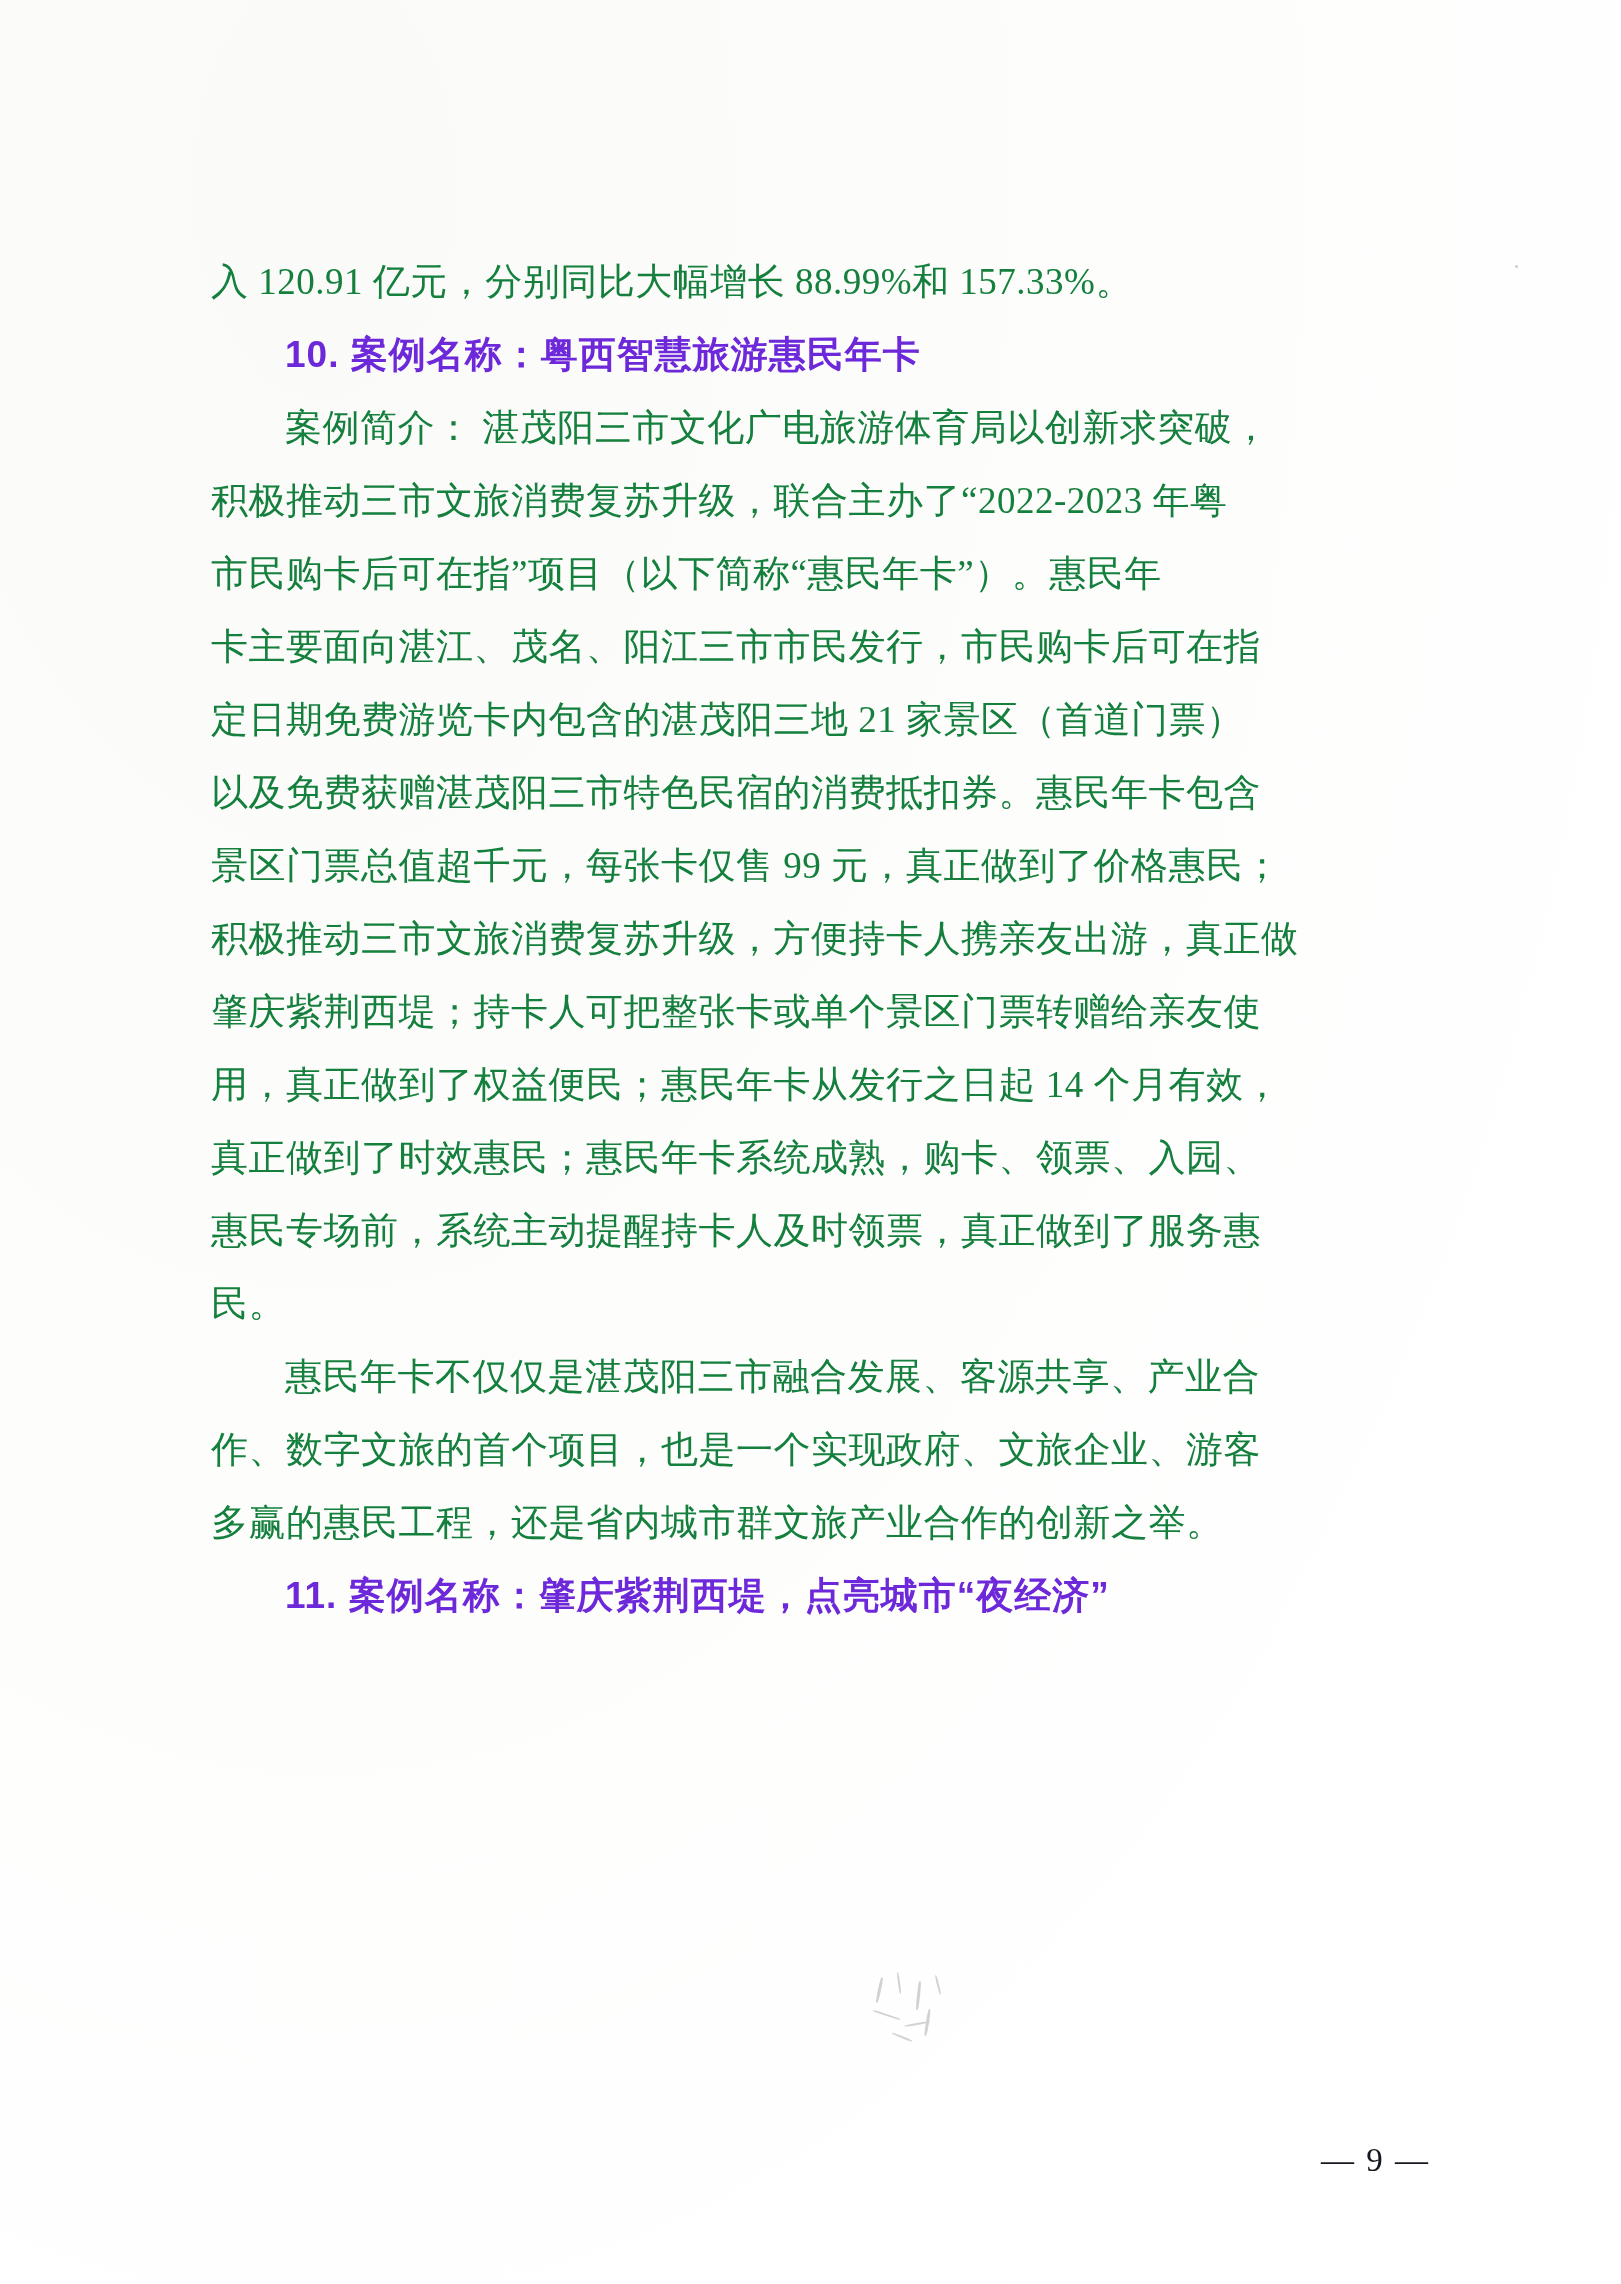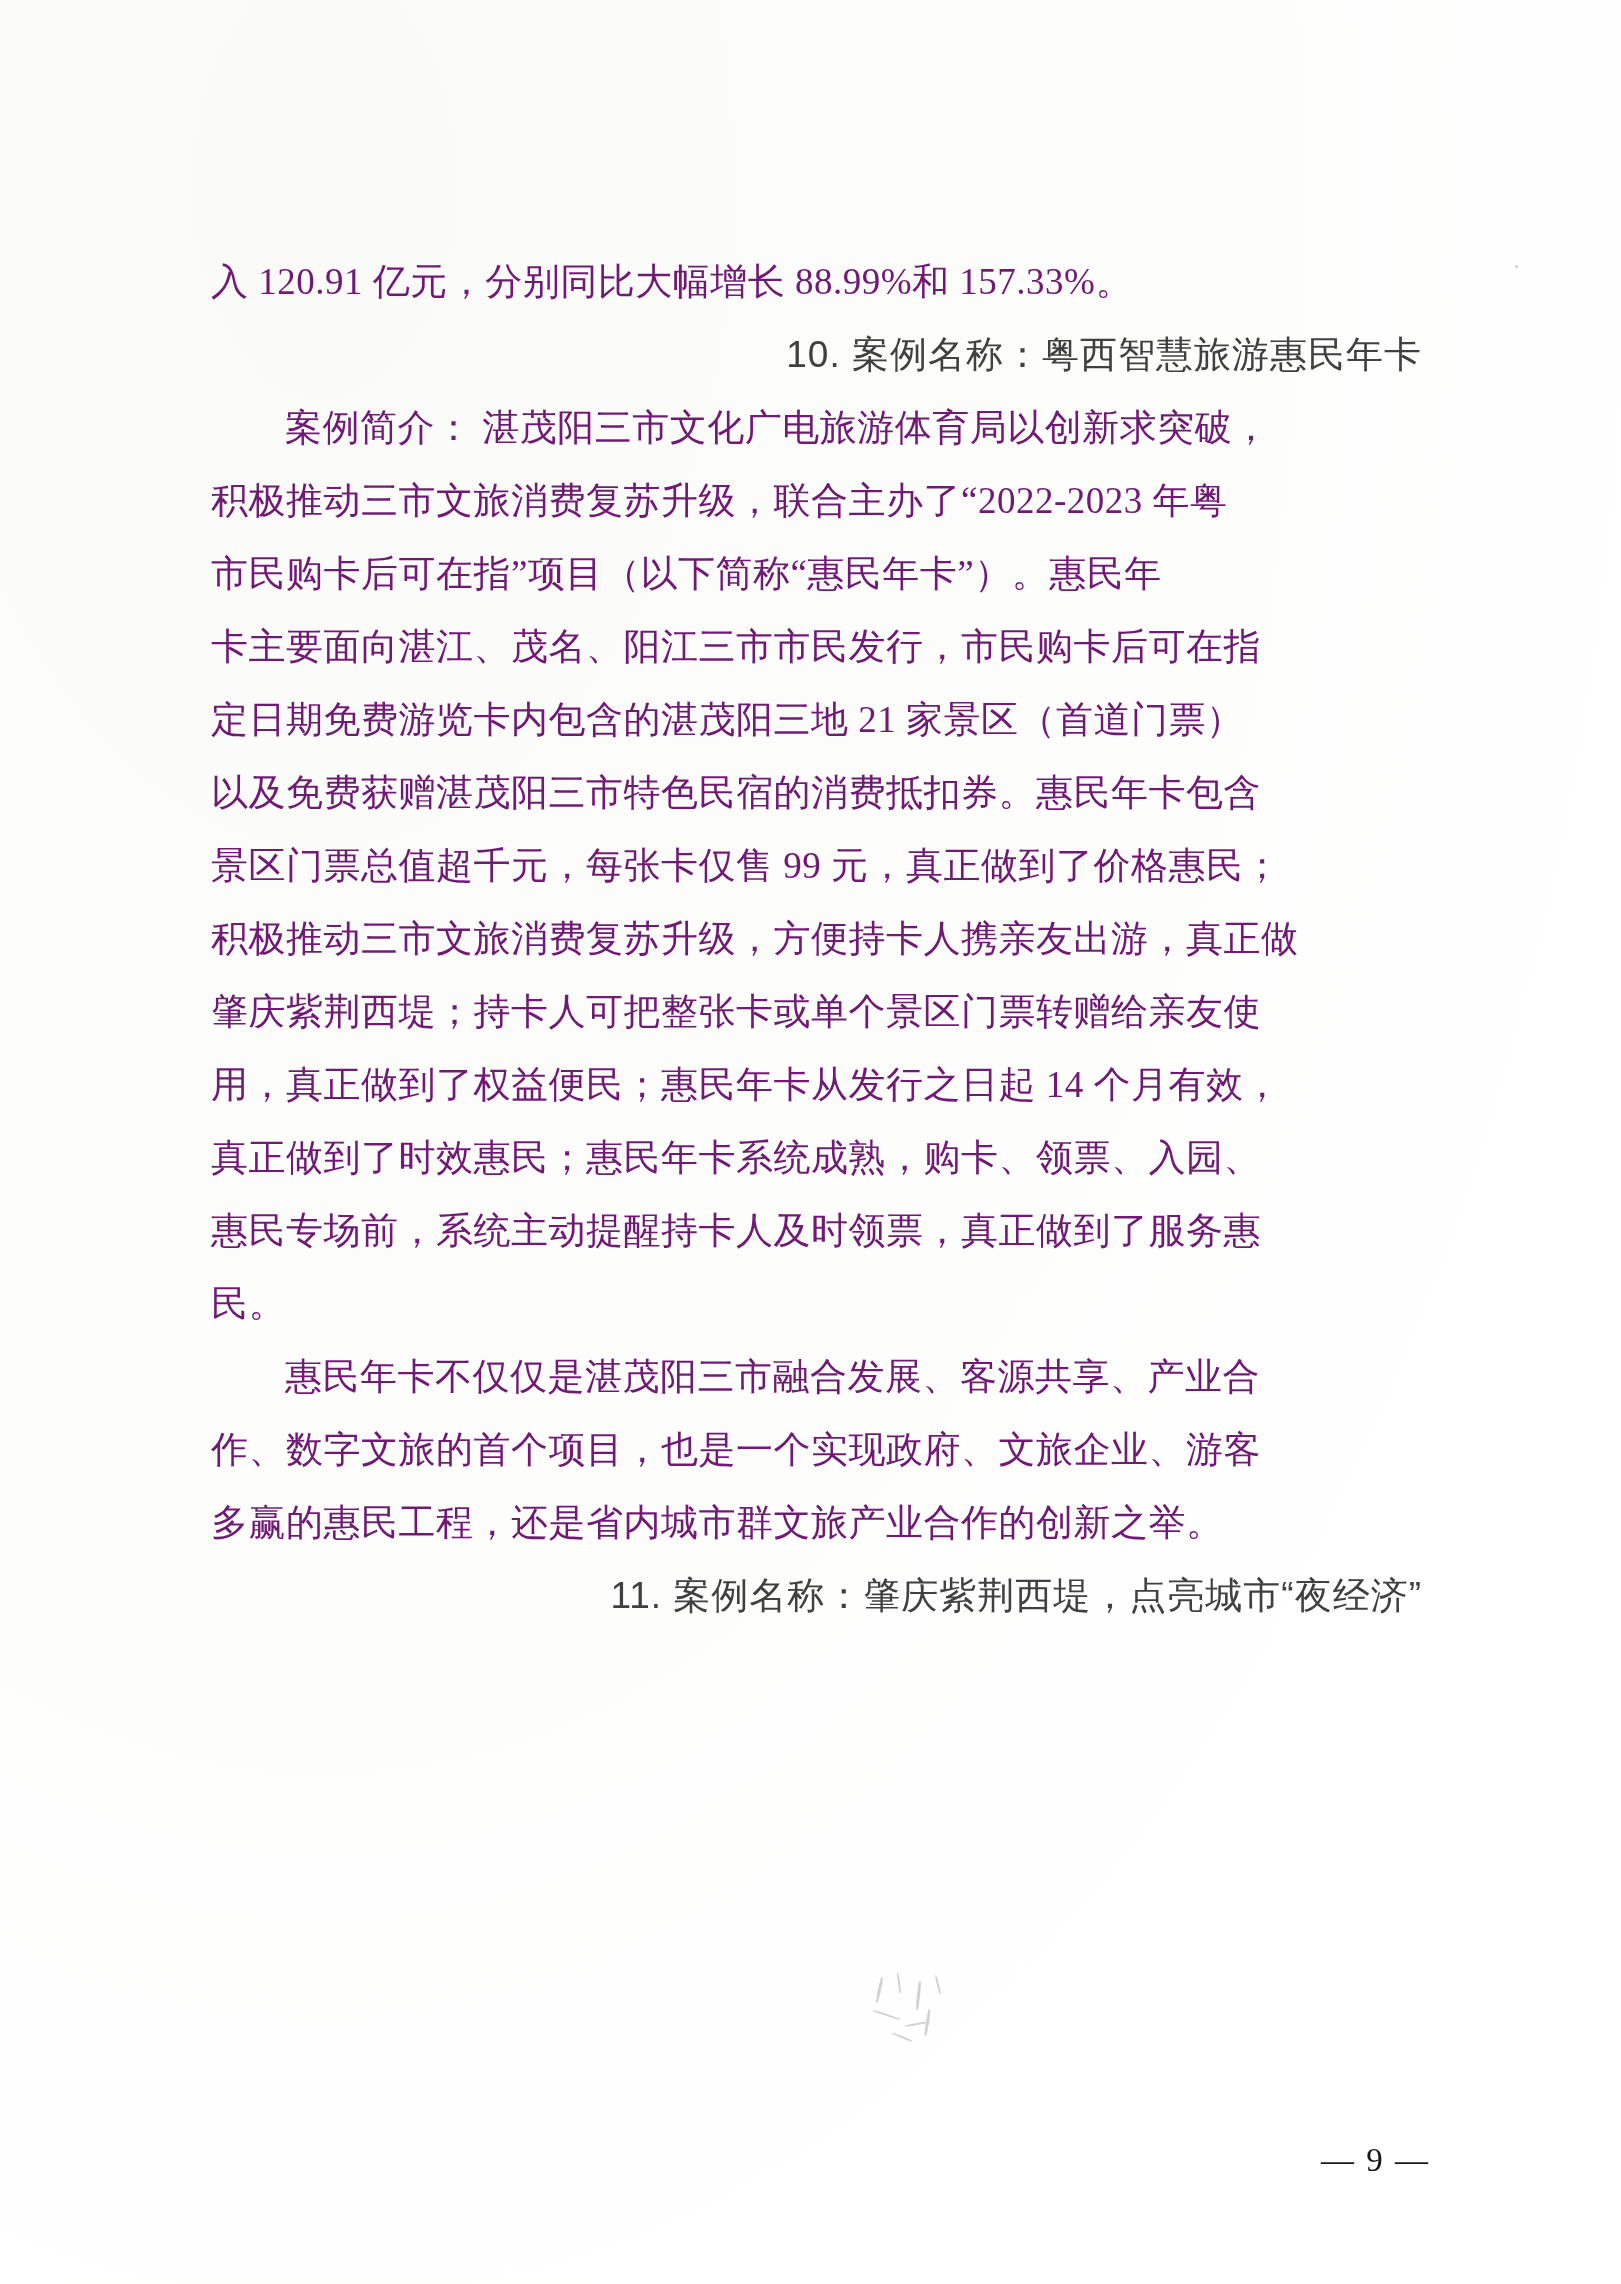--- a/index.html
+++ b/index.html
@@ -39,33 +39,32 @@
     left: 211px;
     top: 245px;
     width: 1211px;
   }
 
   .line {
     font-size: 37px;
     line-height: 73px;
     letter-spacing: 0.5px;
     white-space: pre;
-    color: #701a75;
+    color: #15803d;
     font-family: "Liberation Serif", "DejaVu Serif", serif;
   }
 
   .heading {
     font-size: 37px;
     line-height: 73px;
-    font-weight: normal;
+    font-weight: bold;
     letter-spacing: 1px;
     white-space: pre;
-    color: #404040;
+    color: #6d28d9;
     font-family: "Liberation Sans", "DejaVu Sans", sans-serif;
-    text-align: right;
   }
 
   .heading-indent {
     padding-left: 74px;
   }
 
   .body-indent {
     padding-left: 74px;
   }
 

